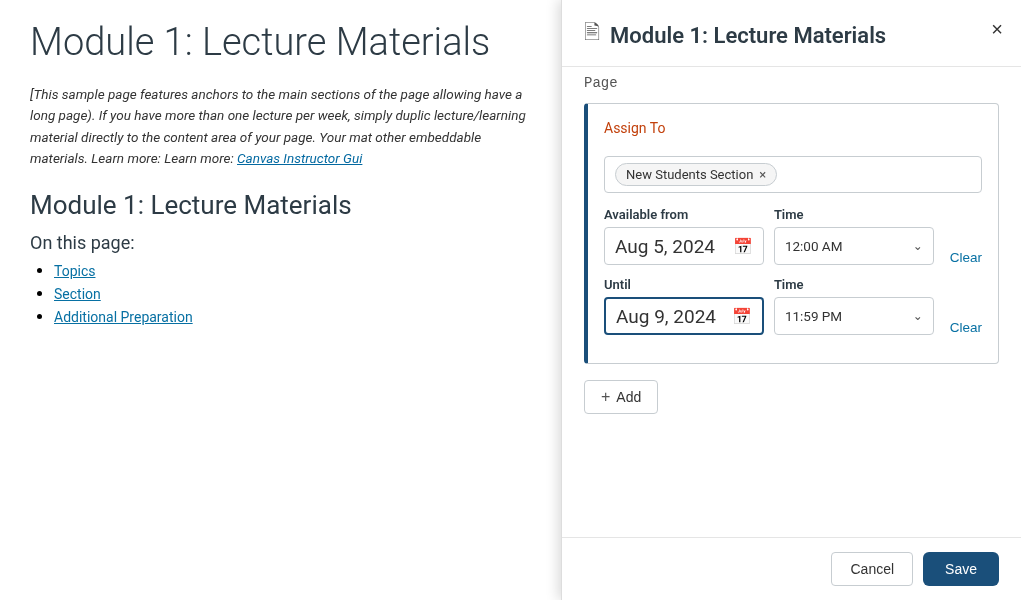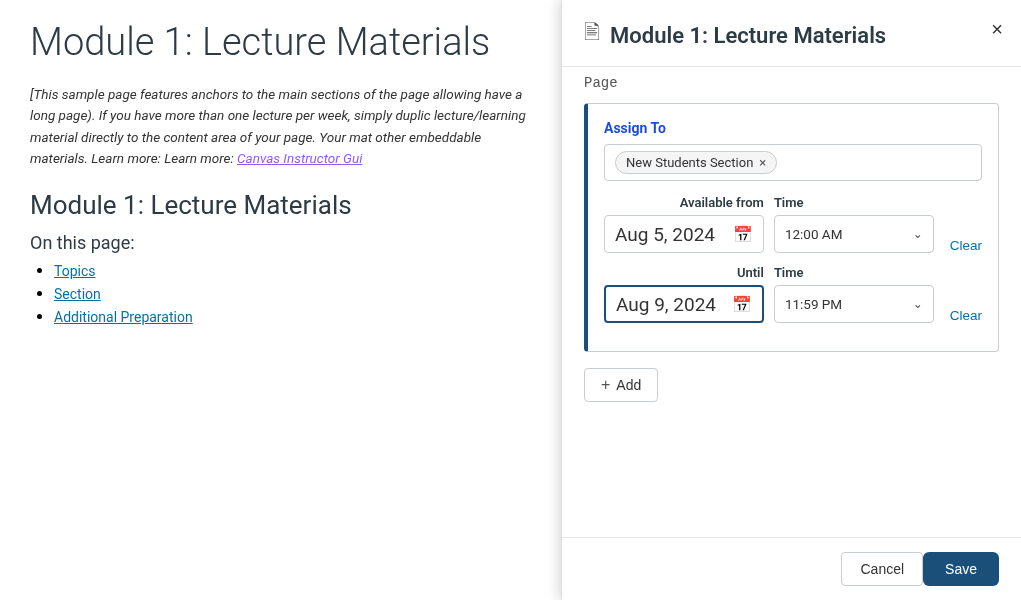--- a/index.html
+++ b/index.html
@@ -42,21 +42,21 @@
 
     .page-intro {
       font-size: 13.5px;
       color: #333;
       font-style: italic;
       margin-bottom: 20px;
       line-height: 1.6;
     }
 
     .page-intro a {
-      color: #8b5cf6;
+      color: #0369a1;
       text-decoration: underline;
     }
 
     .section-title {
       font-size: 26px;
       font-weight: 400;
       color: #2d3b45;
       margin-bottom: 12px;
     }
 
@@ -142,23 +142,23 @@
     .assign-card {
       border: 1px solid #c7cdd1;
       border-radius: 4px;
       border-left: 4px solid #1a4f7a;
       padding: 16px;
       margin-bottom: 16px;
     }
 
     .assign-to-label {
       font-size: 14px;
-      font-weight: 700;
-      color: #1d4ed8;
-      margin-bottom: 8px;
+      font-weight: 400;
+      color: #c2410c;
+      margin-bottom: 20px;
     }
 
     .section-tag-container {
       border: 1px solid #c7cdd1;
       border-radius: 4px;
       padding: 6px 10px;
       display: flex;
       align-items: center;
       margin-bottom: 14px;
       min-height: 36px;
@@ -193,21 +193,20 @@
       display: flex;
       flex-direction: column;
       flex: 1;
     }
 
     .date-label {
       font-size: 13px;
       font-weight: 600;
       color: #2d3b45;
       margin-bottom: 5px;
-      text-align: right;
     }
 
     .date-input-wrapper {
       border: 1px solid #c7cdd1;
       border-radius: 4px;
       display: flex;
       align-items: center;
       padding: 6px 10px;
       background: #fff;
       height: 38px;
@@ -289,21 +288,21 @@
     .add-plus {
       font-size: 16px;
       color: #555;
     }
 
     .modal-footer {
       border-top: 1px solid #e5e5e5;
       padding: 14px 22px;
       display: flex;
       justify-content: flex-end;
-      gap: 0;
+      gap: 10px;
       background: #fff;
     }
 
     .btn-cancel {
       background: #fff;
       border: 1px solid #c7cdd1;
       border-radius: 4px;
       padding: 8px 18px;
       font-size: 14px;
       cursor: pointer;

